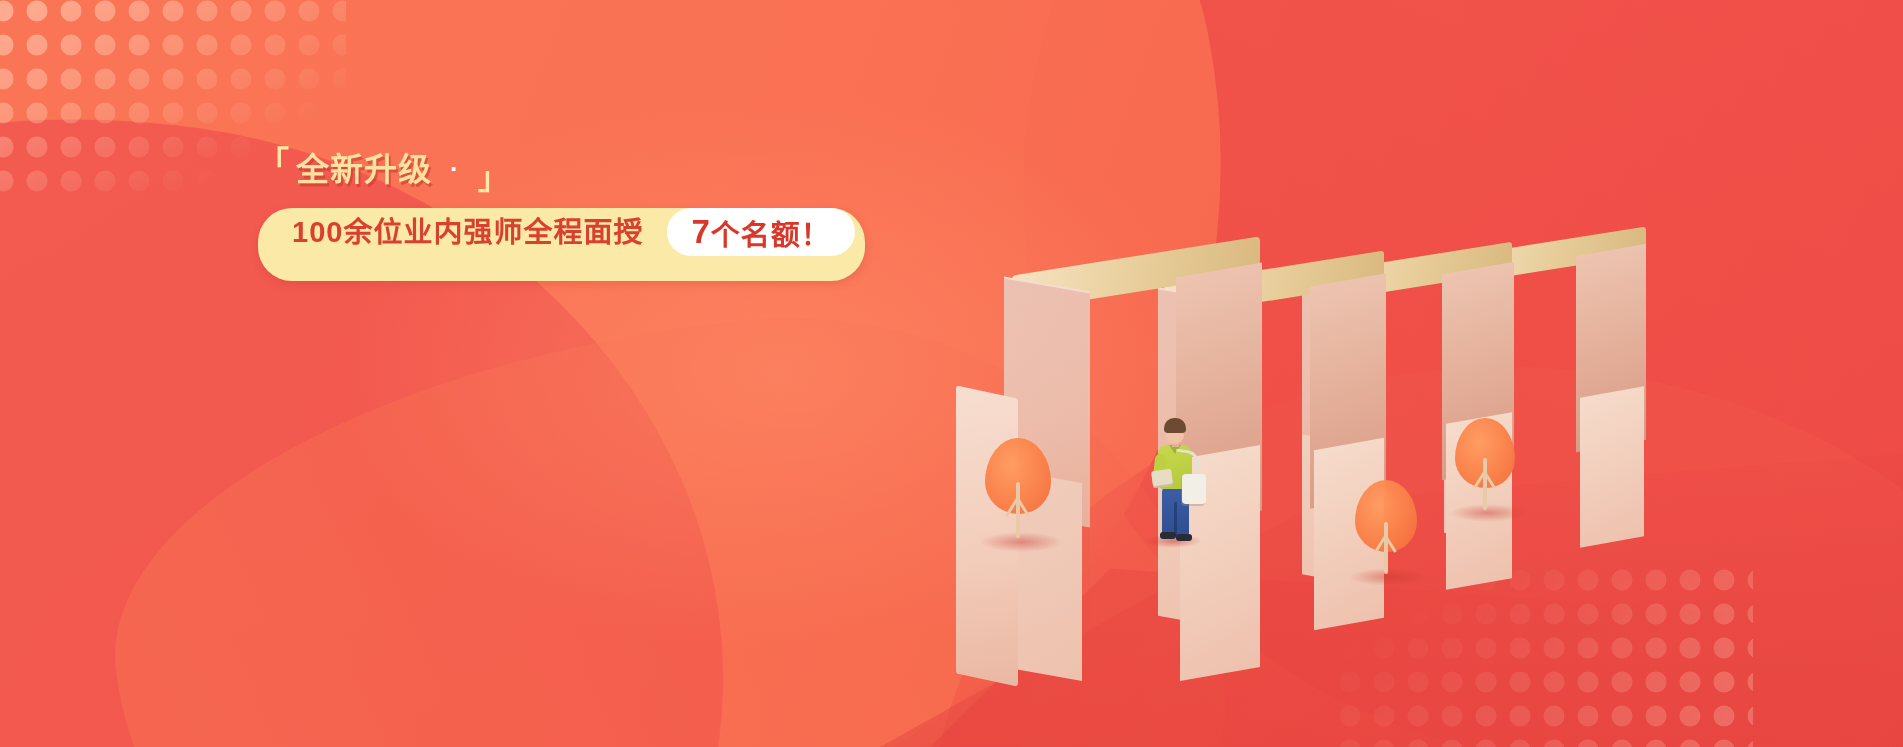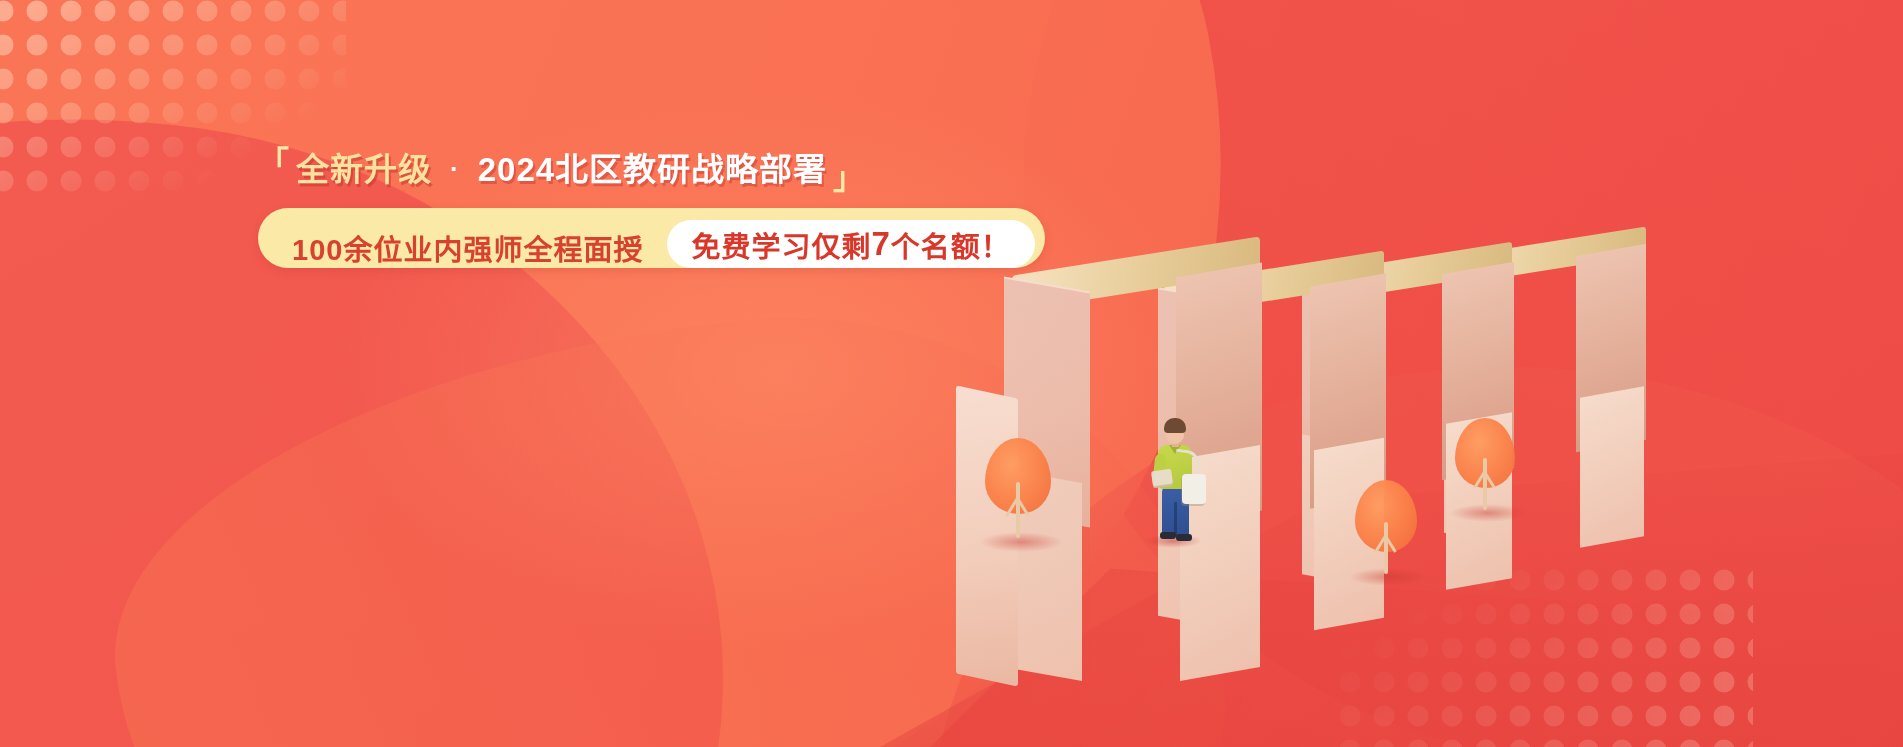--- a/index.html
+++ b/index.html
@@ -138,22 +138,22 @@
     background: linear-gradient(180deg, #fffdf4 0%, #fff6e0 42%, #ffe7ad 76%, #f9d98c 100%);
     -webkit-background-clip: text;
     background-clip: text;
     color: transparent;
     filter: drop-shadow(5px 7px 0 rgba(203,52,44,.62));
     margin-bottom: 30px;
   }
 
   .pill {
     display: inline-flex;
-    align-items: flex-end;
-    height: 60px;
+    align-items: flex-start;
+    height: 73px;
     background: #fbe9a7;
     border-radius: 34px;
     padding: 0 10px 0 34px;
     box-shadow: 0 3px 10px rgba(170,40,34,.18);
   }
   .pill-left {
     font-size: 29px;
     font-weight: 700;
     color: #d8402f;
     letter-spacing: 1px;
@@ -355,28 +355,26 @@
     <div class="p-head"></div>
     <div class="p-hair"></div>
   </div>
 
   <div class="copy">
 
     <div class="eyebrow">
       <span class="brk">「</span>
       <span class="hl">全新升级</span>
       <span class="sep">·</span>
-      <span class="plain">2024北区教研战略部署</span>
       <span class="brk close">」</span>
     </div>
 
 
     <div class="pill">
       <span class="pill-left">100余位业内强师全程面授</span>
       <span class="pill-right">
-        <span>免费学习仅剩</span>
         <span class="num">7</span>
         <span>个名额！</span>
       </span>
     </div>
 
   </div>
 </div>
 
 </body></html>

